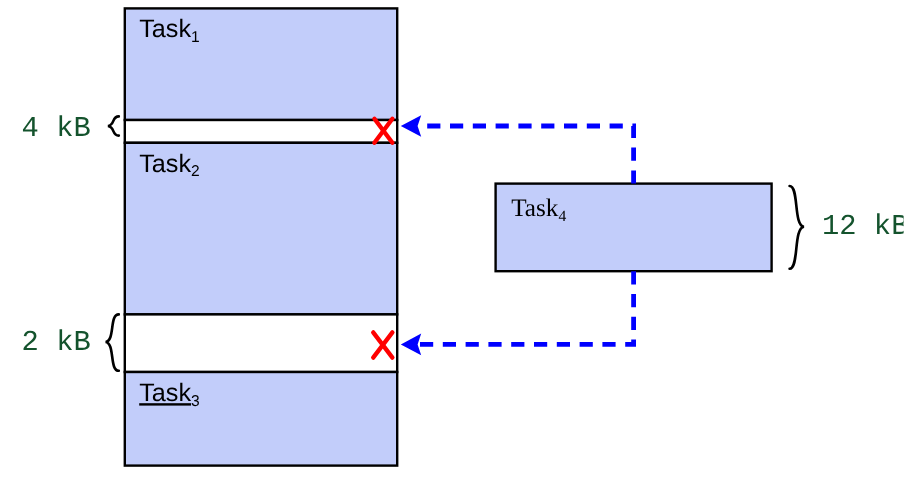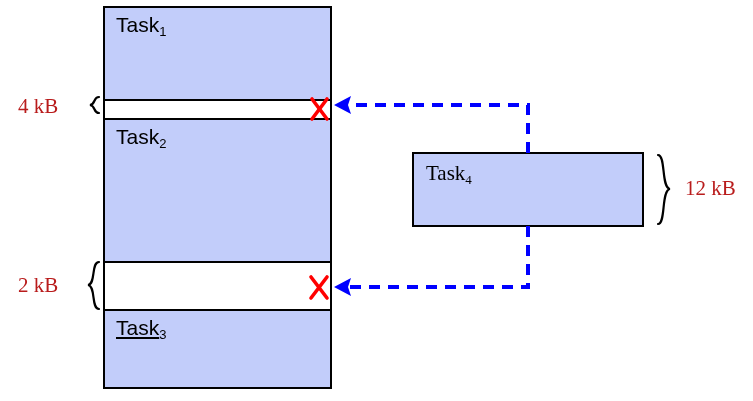--- a/index.html
+++ b/index.html
@@ -49,24 +49,24 @@
     top: 4px;
   }
 
   .task1-label { left: 116px; top: 14px; }
   .task2-label { left: 116px; top: 126px; }
   .task3-label { left: 116px; top: 317px; text-decoration: underline; }
   .task4-label { left: 426px; top: 163px; font-family: Liberation Serif, serif; }
 
   .size-label {
     position: absolute;
-    font-family: Liberation Serif, serif;
-    font-size: 21px;
+    font-family: Liberation Mono, monospace;
+    font-size: 24px;
     line-height: 1;
-    color: #b91c1c;
+    color: #14532d;
     white-space: nowrap;
   }
   .size-4kb  { left: 18px;  top: 96px; }
   .size-8kb  { left: 18px;  top: 275px; }
   .size-12kb { left: 685px; top: 178px; }
 </style>
 </head>
 <body>
 
 <div id="diagram-root">

